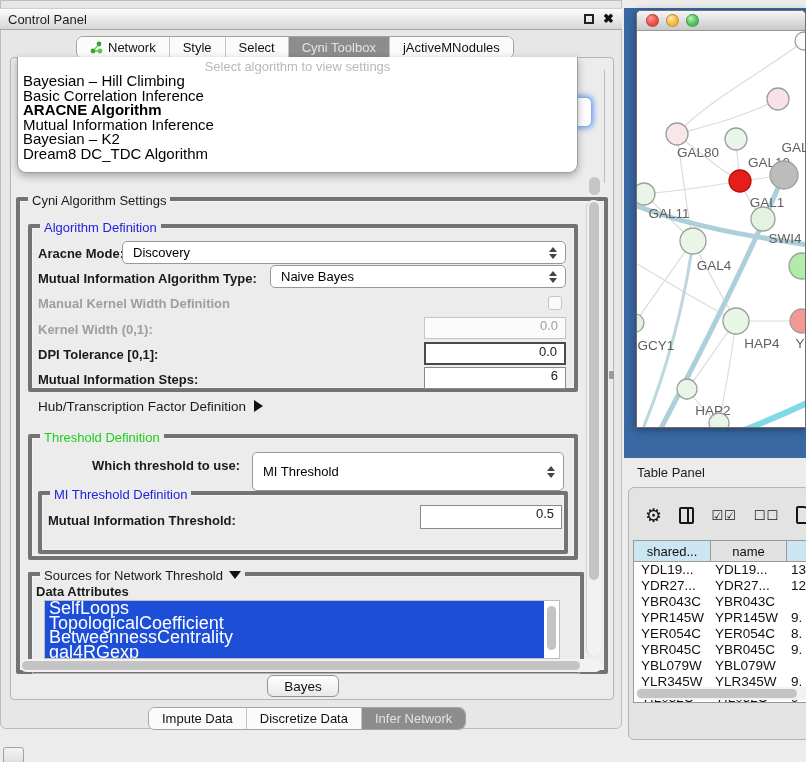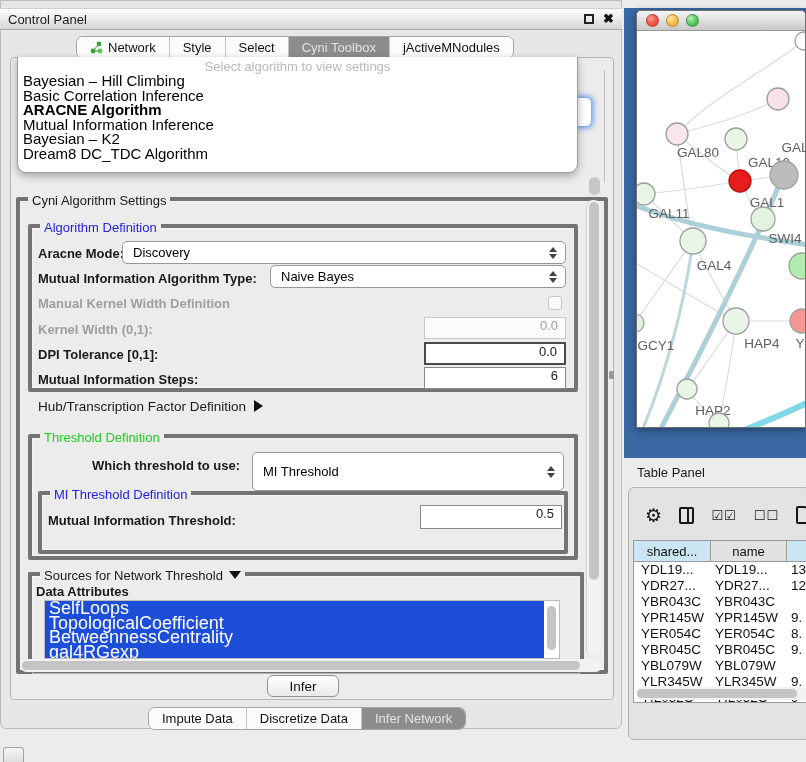--- a/index.html
+++ b/index.html
@@ -269,21 +269,21 @@
   </div>
 
 <div class="abs vscroll" style="left:586px; top:200px; width:15px; height:456px;">
   <span class="vthumb" style="top:2px; height:378px;"></span>
 </div>
 <div class="abs hscroll" style="left:20px; top:659px; width:582px; height:13px;">
   <span class="hthumb" style="left:2px; width:558px;"></span>
 </div>
 
 <div class="abs btn" style="left:267px; top:675px; width:72px; height:22px;">
-  <span>Infer</span>
+  <span>Bayes</span>
 </div>
 
 <div class="abs" style="left:148px; top:707px;" id="bottom-tabs">
     <div class="tabstrip">
       <div class="tab">Impute Data</div>
       <div class="tab">Discretize Data</div>
       <div class="tab sel">Infer Network</div>
     </div>
   </div>
 

